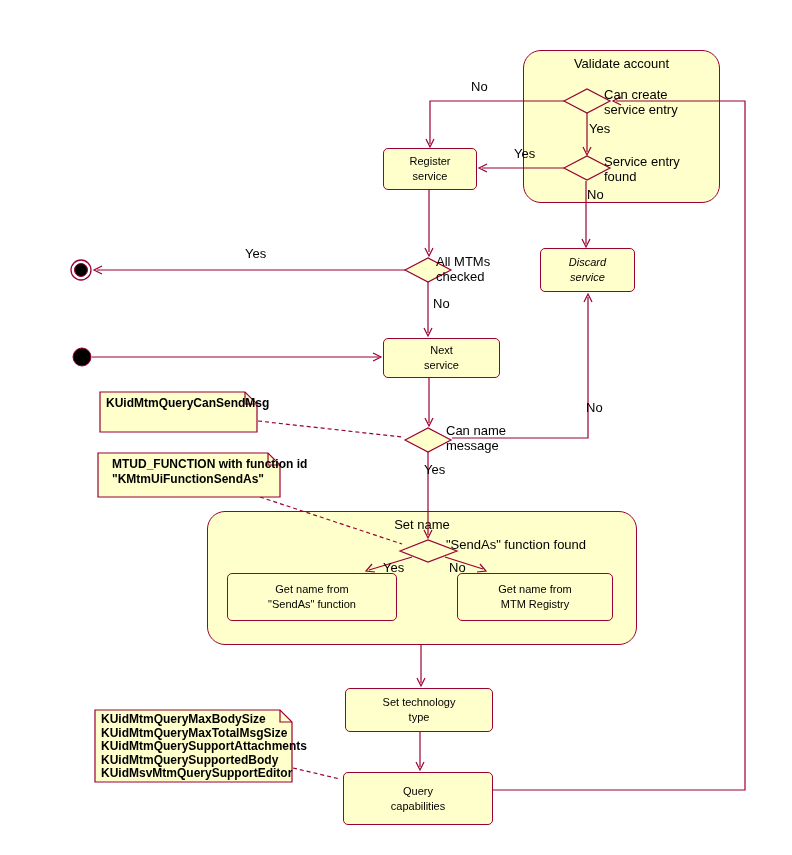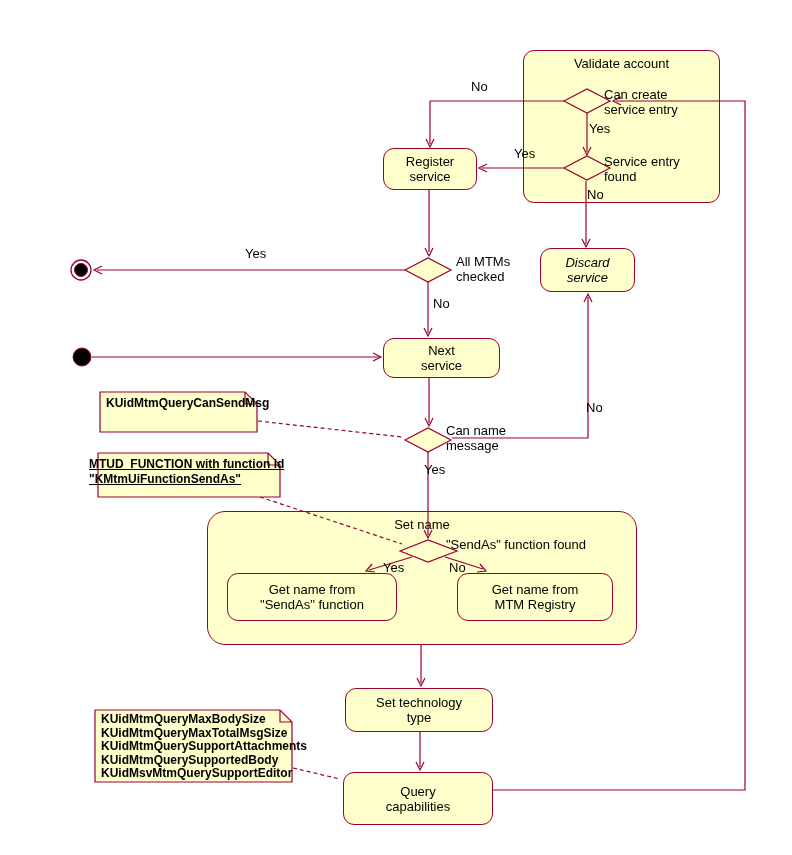--- a/index.html
+++ b/index.html
@@ -1,26 +1,26 @@
 <!DOCTYPE html>
 <html><head>
 <meta charset="utf-8">
 <style>
   html,body{margin:0;padding:0;}
   body{width:792px;height:855px;background:#ffffff;position:relative;
        font-family:"Liberation Sans", sans-serif;color:#000;}
   .layer{position:absolute;left:0;top:0;width:792px;height:855px;}
   .container{position:absolute;background:#FFFFCC;border:1.5px solid #990033;
-             border-radius:11px;box-sizing:border-box;z-index:1;}
+             border-radius:18px;box-sizing:border-box;z-index:1;}
   .container .title{width:100%;text-align:center;font-size:13px;padding-top:5px;}
   svg.layer{z-index:2;}
   .abox{position:absolute;background:#FFFFCC;border:1.5px solid #990033;
-        border-radius:11px;box-sizing:border-box;z-index:3;
+        border-radius:5px;box-sizing:border-box;z-index:3;
         display:flex;align-items:center;justify-content:center;
-        text-align:center;font-size:13px;line-height:15px;white-space:pre-line;}
+        text-align:center;font-size:11px;line-height:15px;white-space:pre-line;}
   .lbl{position:absolute;font-size:13px;line-height:15px;white-space:pre-line;z-index:4;}
   .note-text{position:absolute;z-index:4;font-size:12px;font-weight:bold;line-height:15px;}
   .note-text.small{line-height:13.5px;}
 </style>
 </head>
 <body>
 
 <div class="container" style="left:523px;top:50px;width:197px;height:153px;">
   <div class="title">Validate account</div>
 </div>
@@ -120,41 +120,41 @@
 MTM Registry</div>
 <div class="abox" style="left:345px;top:688px;width:148px;height:44px;">Set technology
 type</div>
 <div class="abox" style="left:343px;top:772px;width:150px;height:53px;">Query
 capabilities</div>
 
 <div class="lbl" style="left:604px;top:87px;">Can create
 service entry</div>
 <div class="lbl" style="left:604px;top:154px;">Service entry
 found</div>
-<div class="lbl" style="left:456px;top:254px;">All MTMs
+<div class="lbl" style="left:436px;top:254px;">All MTMs
 checked</div>
 <div class="lbl" style="left:446px;top:423px;">Can name
 message</div>
 <div class="lbl" style="left:446px;top:537px;">"SendAs" function found</div>
 
 <div class="lbl" style="left:471px;top:79px;">No</div>
 <div class="lbl" style="left:589px;top:121px;">Yes</div>
 <div class="lbl" style="left:514px;top:146px;">Yes</div>
 <div class="lbl" style="left:587px;top:187px;">No</div>
 <div class="lbl" style="left:245px;top:246px;">Yes</div>
 <div class="lbl" style="left:433px;top:296px;">No</div>
 <div class="lbl" style="left:586px;top:400px;">No</div>
 <div class="lbl" style="left:424px;top:462px;">Yes</div>
 <div class="lbl" style="left:383px;top:560px;">Yes</div>
 <div class="lbl" style="left:449px;top:560px;">No</div>
 
 <div class="note-text" style="left:106px;top:396px;">
   <div>KUidMtmQueryCanSendMsg</div>
 </div>
-<div class="note-text" style="left:89px;top:457px;text-decoration:underline;">
+<div class="note-text" style="left:112px;top:457px;">
   <div>MTUD_FUNCTION with function id</div>
   <div>"KMtmUiFunctionSendAs"</div>
 </div>
 <div class="note-text small" style="left:101px;top:713px;">
   <div>KUidMtmQueryMaxBodySize</div>
   <div>KUidMtmQueryMaxTotalMsgSize</div>
   <div>KUidMtmQuerySupportAttachments</div>
   <div>KUidMtmQuerySupportedBody</div>
   <div>KUidMsvMtmQuerySupportEditor</div>
 </div>

